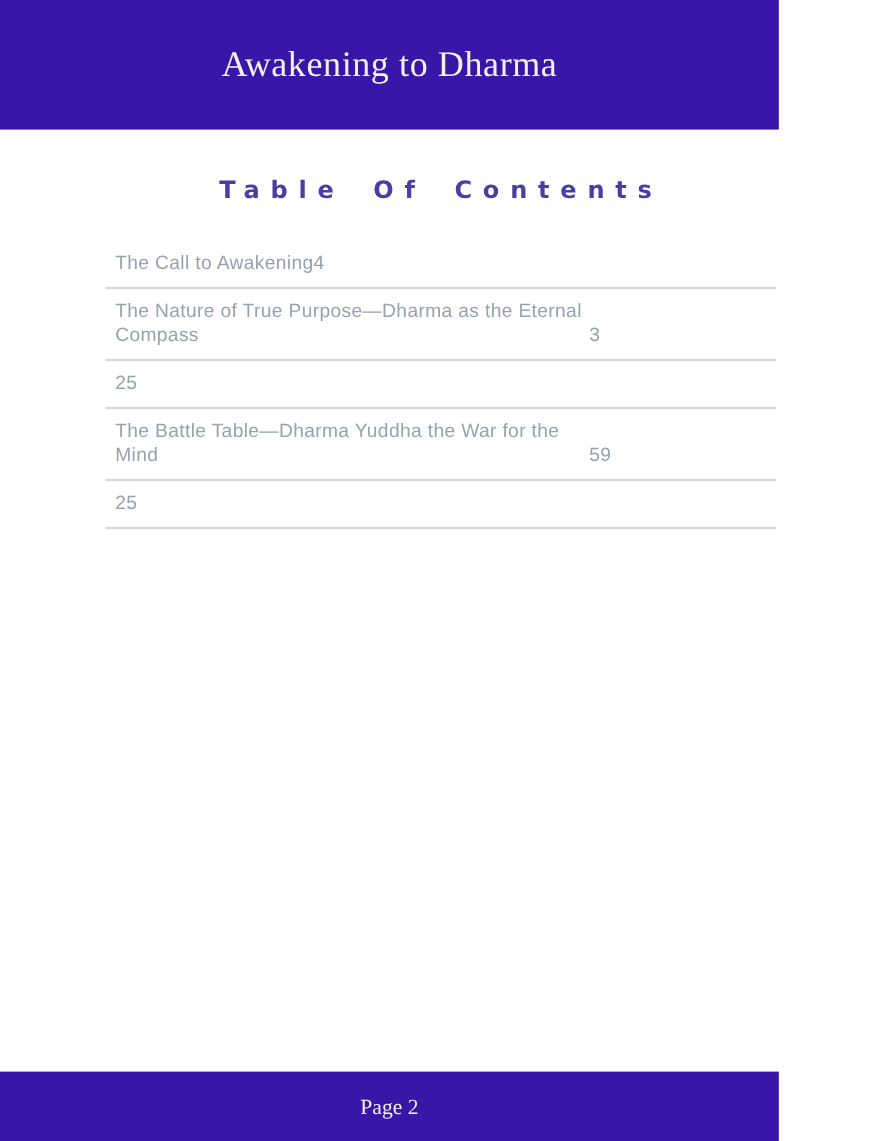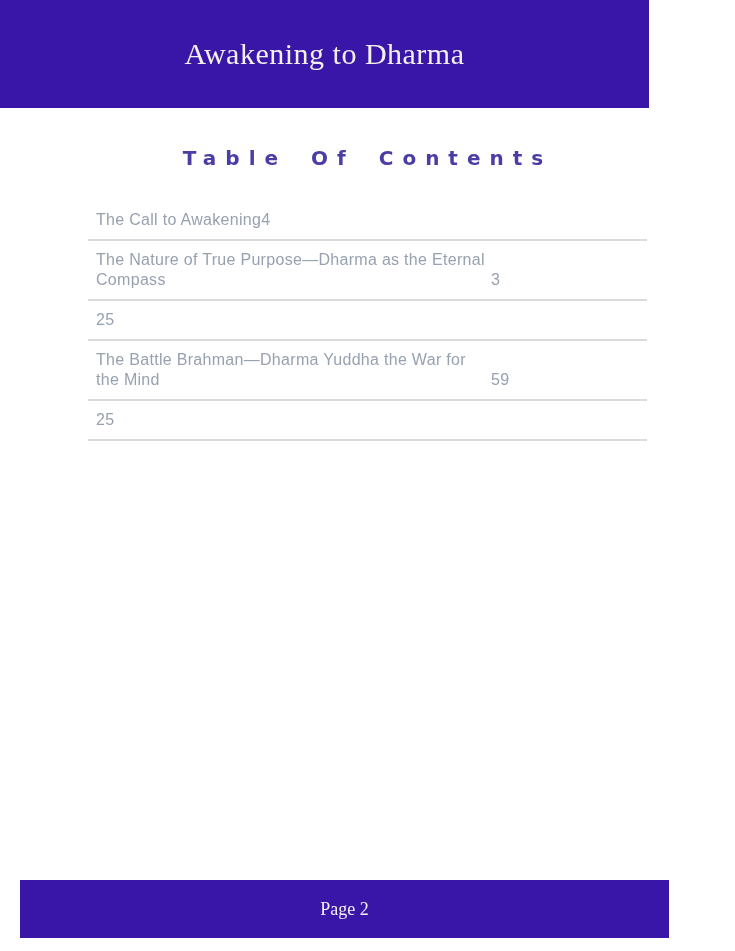--- a/index.html
+++ b/index.html
@@ -21,21 +21,21 @@
     position:relative;
     width:735px;height:951px;
     background:var(--page-bg);
   }
   .band{
     position:absolute;left:0;width:649px;
     background:var(--band);
     display:flex;align-items:center;justify-content:center;
   }
   .band.header{top:0;height:108px;}
-  .band.footer{bottom:13px;height:58px;margin-left:20px;}
+  .band.footer{bottom:0;height:58px;}
   .book-title{
     font-family:"Liberation Serif", serif;
     font-weight:400;
     font-size:30px;
     color:var(--band-text);
     letter-spacing:0.5px;
   }
   .footer-label{
     font-family:"Liberation Serif", serif;
     font-size:18px;
@@ -97,21 +97,21 @@
         <span class="toc-title">The Nature of True Purpose—Dharma as the Eternal Compass</span>
         <span class="toc-page">3</span>
       </div>
 
 
       <div class="toc-row">
         <span class="toc-page">25</span>
       </div>
 
       <div class="toc-row">
-        <span class="toc-title">The Battle Brahman—Dharma Yuddha the War for the Mind</span>
+        <span class="toc-title">The Battle Table—Dharma Yuddha the War for the Mind</span>
         <span class="toc-page">59</span>
       </div>
 
       <div class="toc-row">
         <span class="toc-page">25</span>
       </div>
     </div>
 
   <div class="band footer">
     <div class="footer-label">Page 2</div>

